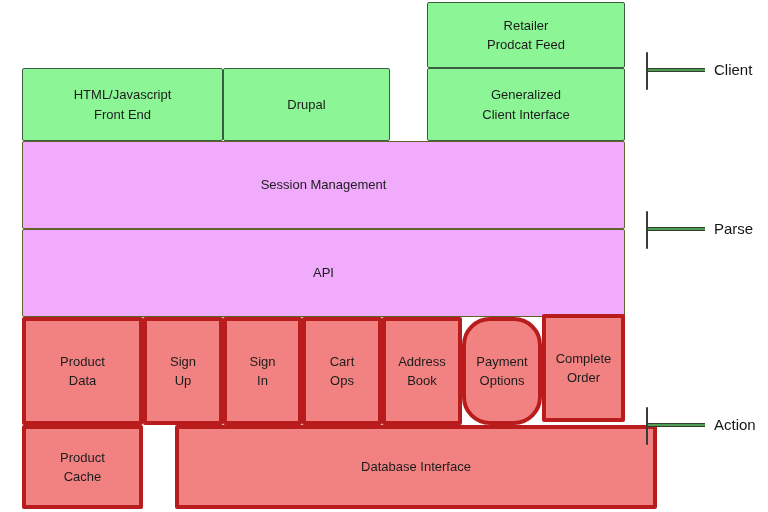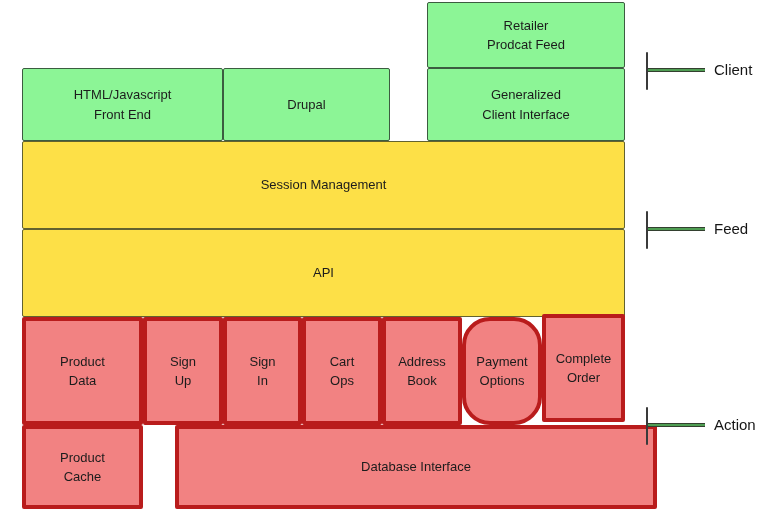--- a/index.html
+++ b/index.html
@@ -21,21 +21,21 @@
     align-items: center;
     justify-content: center;
     text-align: center;
     white-space: pre-line;
     font-size: 13px;
     line-height: 1.5;
     color: #1c1c1c;
     border-radius: 2px;
   }
   .green  { background: #8cf596; border: 1px solid #3c5c40; }
-  .yellow { background: #fde047; border: 1px solid #62622f; }
+  .yellow { background: #f0abfc; border: 1px solid #62622f; }
   .red    { background: #f28282; border: 4px solid #b91c1c; }
 
   .pointer {
     position: absolute;
     width: 150px;
     height: 38px;
   }
   .pointer .head {
     position: absolute;
     left: 0;
@@ -109,20 +109,20 @@
 
 <div class="pointer" style="left:646px; top:52px;">
   <span class="head"></span>
   <span class="shaft"></span>
   <span class="side-label">Client</span>
 </div>
 
 <div class="pointer" style="left:646px; top:211px;">
   <span class="head"></span>
   <span class="shaft"></span>
-  <span class="side-label">Feed</span>
+  <span class="side-label">Parse</span>
 </div>
 
 <div class="pointer" style="left:646px; top:407px;">
   <span class="head"></span>
   <span class="shaft"></span>
   <span class="side-label">Action</span>
 </div>
 
 </body></html>

